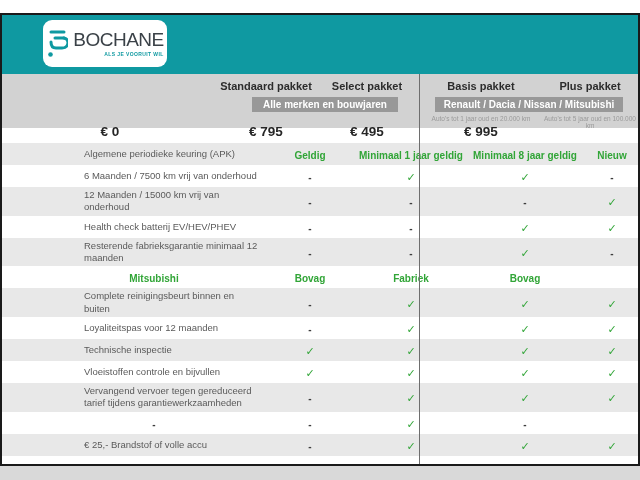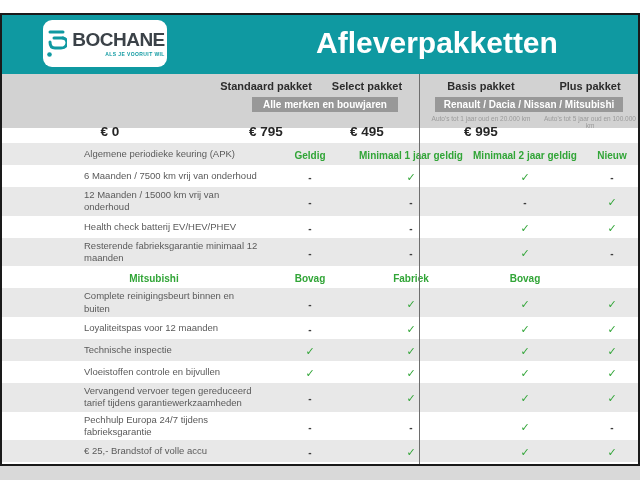--- a/index.html
+++ b/index.html
@@ -11,21 +11,21 @@
   body{font-family:"Liberation Sans","DejaVu Sans",sans-serif;background:#fff;}
   .page{position:relative;width:640px;height:480px;background:#fff;}
   .top-strip{position:absolute;left:0;top:0;width:640px;height:13px;background:#fff;}
   .frame{position:absolute;left:0;top:13px;width:640px;height:453px;border:2px solid var(--frame);background:#fff;}
   
   .teal{position:relative;height:59px;background:var(--teal);}
   .logo{position:absolute;left:41px;top:5px;width:124px;height:47px;background:#fff;border-radius:9px;
         display:flex;align-items:center;justify-content:center;gap:5px;}
   .logo-icon svg{display:block;}
   .logo-text{display:flex;flex-direction:column;align-items:flex-end;}
-  .brand{font-size:19px;font-weight:700;color:#3b4248;letter-spacing:-0.5px;line-height:1;}
+  .brand{font-size:19px;font-weight:400;color:#3b4248;letter-spacing:-0.5px;line-height:1;}
   .tagline{font-size:5px;font-weight:700;color:var(--teal);letter-spacing:0.4px;margin-top:2px;}
   .title{position:absolute;left:295px;top:11px;width:280px;text-align:center;color:#fff;
          font-size:30px;font-weight:700;line-height:1.1;}
   
   .colhead{position:relative;height:54px;background:#d2d2d2;}
   .grid{display:grid;grid-template-columns:216px 96px 106px 122px 1fr;align-items:center;}
   .names{position:absolute;top:6px;left:0;right:0;font-size:11px;font-weight:700;color:#2c2c2c;}
   .names .cell{text-align:center;}
   .banner{position:absolute;top:23px;height:15px;background:var(--banner);color:#fff;font-weight:700;
           font-size:10px;text-align:center;line-height:15px;}
@@ -65,21 +65,20 @@
             <path d="M9 9 H18" stroke="#0f99a1" stroke-width="3" stroke-linecap="round"></path>
             <path d="M18 9 C24 10 23 19 16 19 H10 C6 19 5 16 5 13" stroke="#0f99a1" stroke-width="3" stroke-linecap="round"></path>
             <circle cx="4.5" cy="25.5" r="2.3" fill="#0f99a1"></circle>
           </svg>
         </span>
         <span class="logo-text">
           <span class="brand">BOCHANE</span>
           <span class="tagline">ALS JE VOORUIT WIL</span>
         </span>
       </div>
-      <h1 class="title">Afleverpakketten</h1>
     </header>
 
     <div class="colhead">
       <div class="names grid">
         <div class="cell lab"></div>
         <div class="cell">Standaard pakket</div>
         <div class="cell">Select pakket</div>
         <div class="cell">Basis pakket</div>
         <div class="cell">Plus pakket</div>
       </div>
@@ -95,21 +94,21 @@
       </div>
     </div>
 
     <div class="gap"></div>
 
     <div class="rows">
         <div class="frow shade">
           <div class="flabel">Algemene periodieke keuring (APK)</div>
           <div class="fcell"><span class="word">Geldig</span></div>
           <div class="fcell"><span class="word">Minimaal 1 jaar geldig</span></div>
-          <div class="fcell"><span class="word">Minimaal 2 jaar geldig</span></div>
+          <div class="fcell"><span class="word">Minimaal 8 jaar geldig</span></div>
           <div class="fcell"><span class="word">Nieuw</span></div>
         </div>
         <div class="frow plain">
           <div class="flabel">6 Maanden / 7500 km vrij van onderhoud</div>
           <div class="fcell"><span class="dash">-</span></div>
           <div class="fcell"><span class="check">✓</span></div>
           <div class="fcell"><span class="check">✓</span></div>
           <div class="fcell"><span class="dash">-</span></div>
         </div>
         <div class="frow shade">
@@ -168,21 +167,20 @@
           <div class="fcell"><span class="check">✓</span></div>
         </div>
         <div class="frow shade">
           <div class="flabel">Vervangend vervoer tegen gereduceerd tarief tijdens garantiewerkzaamheden</div>
           <div class="fcell"><span class="dash">-</span></div>
           <div class="fcell"><span class="check">✓</span></div>
           <div class="fcell"><span class="check">✓</span></div>
           <div class="fcell"><span class="check">✓</span></div>
         </div>
         <div class="frow plain">
-          <div class="flabel">Pechhulp Europa 24/7 tijdens fabrieksgarantie</div>
           <div class="fcell"><span class="dash">-</span></div>
           <div class="fcell"><span class="dash">-</span></div>
           <div class="fcell"><span class="check">✓</span></div>
           <div class="fcell"><span class="dash">-</span></div>
         </div>
         <div class="frow shade">
           <div class="flabel">€ 25,- Brandstof of volle accu</div>
           <div class="fcell"><span class="dash">-</span></div>
           <div class="fcell"><span class="check">✓</span></div>
           <div class="fcell"><span class="check">✓</span></div>

